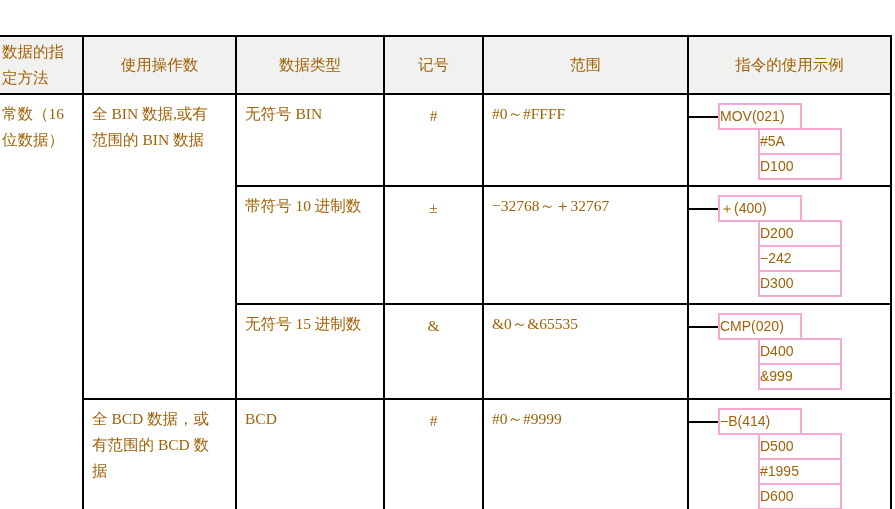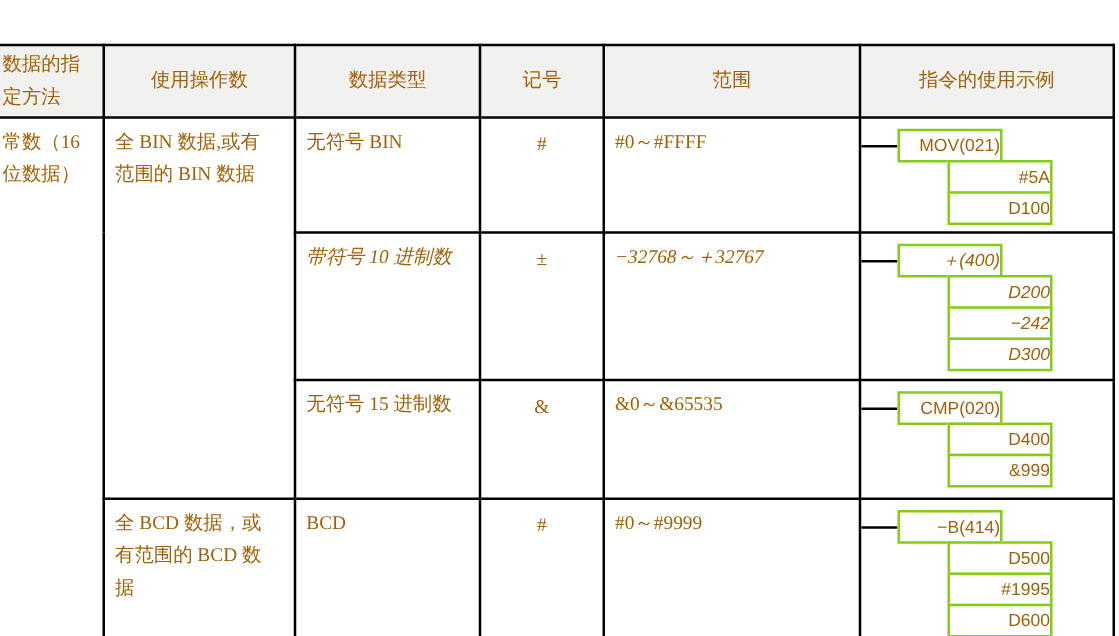--- a/index.html
+++ b/index.html
@@ -30,22 +30,22 @@
   .multiline{white-space:pre-line;}
   td.col-spec{padding-left:2px;padding-right:2px;}
   td.col-symbol{text-align:center;padding-top:8px;}
   td.col-example{padding:0;}
   
   .ladder{display:flex;align-items:flex-start;margin-top:8px;}
   .wire{width:29px;height:0;border-top:2px solid #000;margin-top:13px;flex:none;}
   .lbox{flex:none;}
   .lcell{
     width:80px;height:23px;line-height:23px;
-    border:2px solid #84cc16;background:#fff;
-    text-align:right;
+    border:2px solid #f9a8d4;background:#fff;
+    text-align:left;
     font-family:"Liberation Sans","DejaVu Sans",sans-serif;
     font-size:14px;
   }
   .lcell + .lcell{margin-top:-2px;margin-left:40px;}
 </style>
 </head>
 <body>
 
 <div id="screen">
   <table class="spec">
@@ -81,21 +81,21 @@
           <div class="wire"></div>
           <div class="lbox">
             <div class="lcell">MOV(021)</div>
             <div class="lcell">#5A</div>
             <div class="lcell">D100</div>
           </div>
         </div>
       </td>
     </tr>
 
-    <tr style="height:118px;font-style:italic;">
+    <tr style="height:118px;">
       <td>带符号 10 进制数</td>
       <td class="col-symbol">±</td>
       <td>−32768～＋32767</td>
       <td class="col-example">
         <div class="ladder">
           <div class="wire"></div>
           <div class="lbox">
             <div class="lcell">＋(400)</div>
             <div class="lcell">D200</div>
             <div class="lcell">−242</div>

